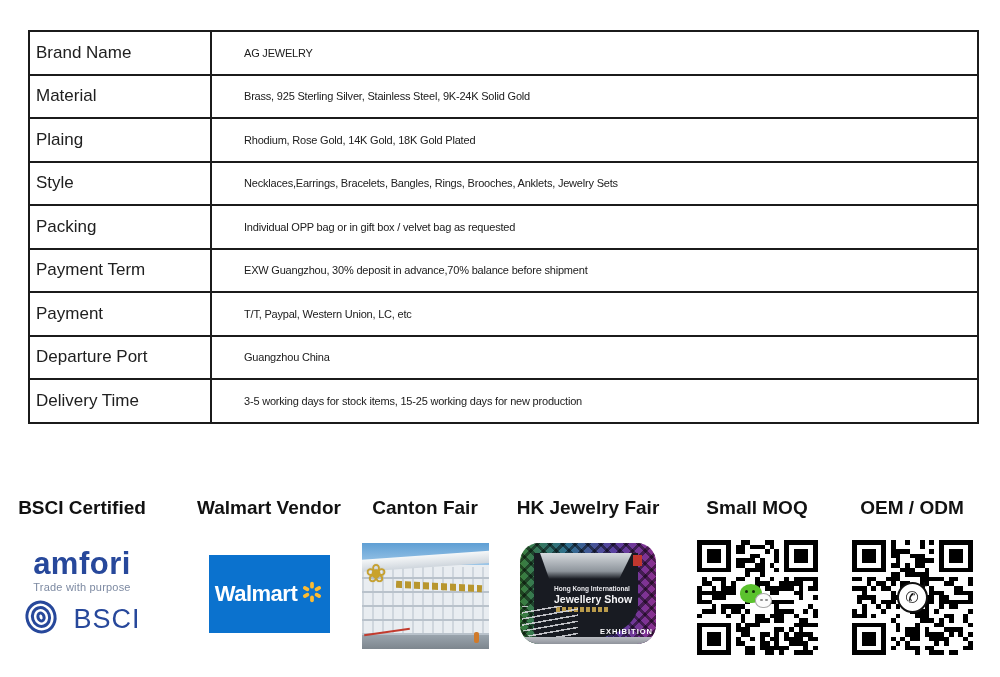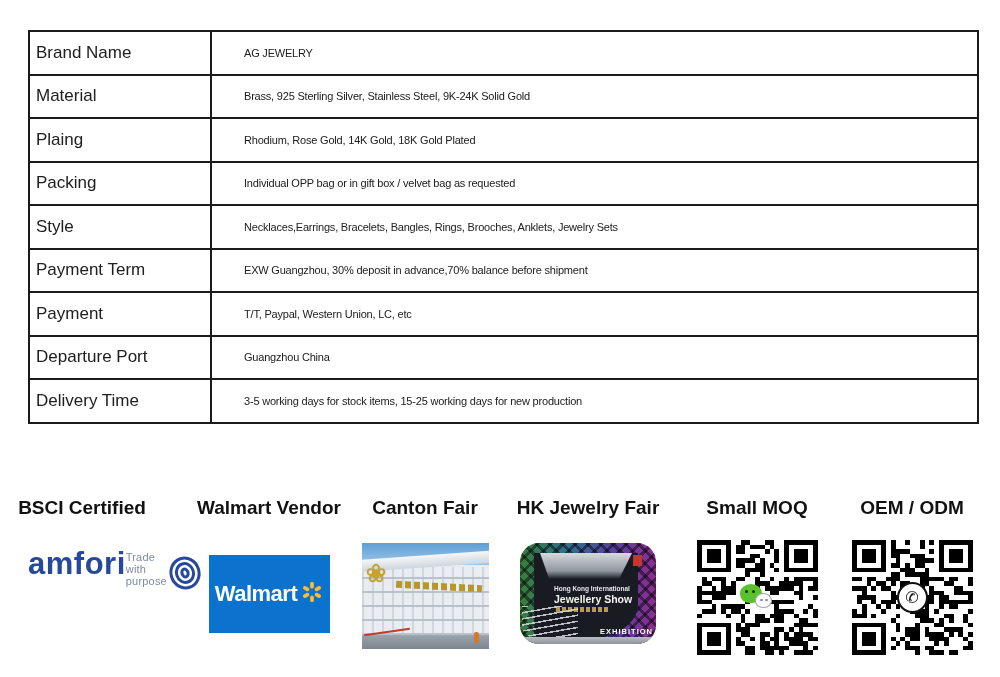--- a/index.html
+++ b/index.html
@@ -32,21 +32,21 @@
   .badge-label { font-size:19px; font-weight:bold; color:#111; white-space:nowrap; }
 
   .col-bsci    { left:8px;   width:148px; }
   .col-walmart { left:199px; width:140px; }
   .col-canton  { left:355px; width:140px; }
   .col-hk      { left:518px; width:140px; }
   .col-moq     { left:692px; width:130px; }
   .col-oem     { left:847px; width:130px; }
 
   
-  .amfori { margin-top:30px; display:flex; flex-direction:row; align-items:flex-start; width:108px; }
+  .amfori { margin-top:30px; display:flex; flex-direction:column; align-items:center; width:108px; }
   .amfori-name { font-size:31px; font-weight:bold; color:#27489b; letter-spacing:0.5px; line-height:30px; }
   .amfori-tag  { font-size:11px; color:#7d8aa2; margin-top:2px; letter-spacing:0.2px; }
   .bsci-row { display:flex; align-items:center; margin-top:6px; gap:14px; }
   .bsci-text { font-size:27px; color:#27489b; letter-spacing:1px; font-weight:500; }
 
   
   .walmart-box {
     margin-top:36px; width:121px; height:78px; background:#0b72ce;
     display:flex; align-items:center; justify-content:center; gap:4px;
   }
@@ -135,26 +135,26 @@
   </tr>
   <tr>
     <td class="lab">Material</td>
     <td class="val">Brass, 925 Sterling Silver, Stainless Steel, 9K-24K Solid Gold</td>
   </tr>
   <tr>
     <td class="lab">Plaing</td>
     <td class="val">Rhodium, Rose Gold, 14K Gold, 18K Gold Plated</td>
   </tr>
   <tr>
+    <td class="lab">Style</td>
+    <td class="val">Necklaces,Earrings, Bracelets, Bangles, Rings, Brooches, Anklets, Jewelry Sets</td>
+  </tr>
+  <tr>
     <td class="lab">Packing</td>
     <td class="val">Individual OPP bag or in gift box / velvet bag as requested</td>
-  </tr>
-  <tr>
-    <td class="lab">Style</td>
-    <td class="val">Necklaces,Earrings, Bracelets, Bangles, Rings, Brooches, Anklets, Jewelry Sets</td>
   </tr>
   <tr>
     <td class="lab">Payment Term</td>
     <td class="val">EXW Guangzhou, 30% deposit in advance,70% balance before shipment</td>
   </tr>
   <tr>
     <td class="lab">Payment</td>
     <td class="val">T/T, Paypal, Western Union, LC, etc</td>
   </tr>
   <tr>

